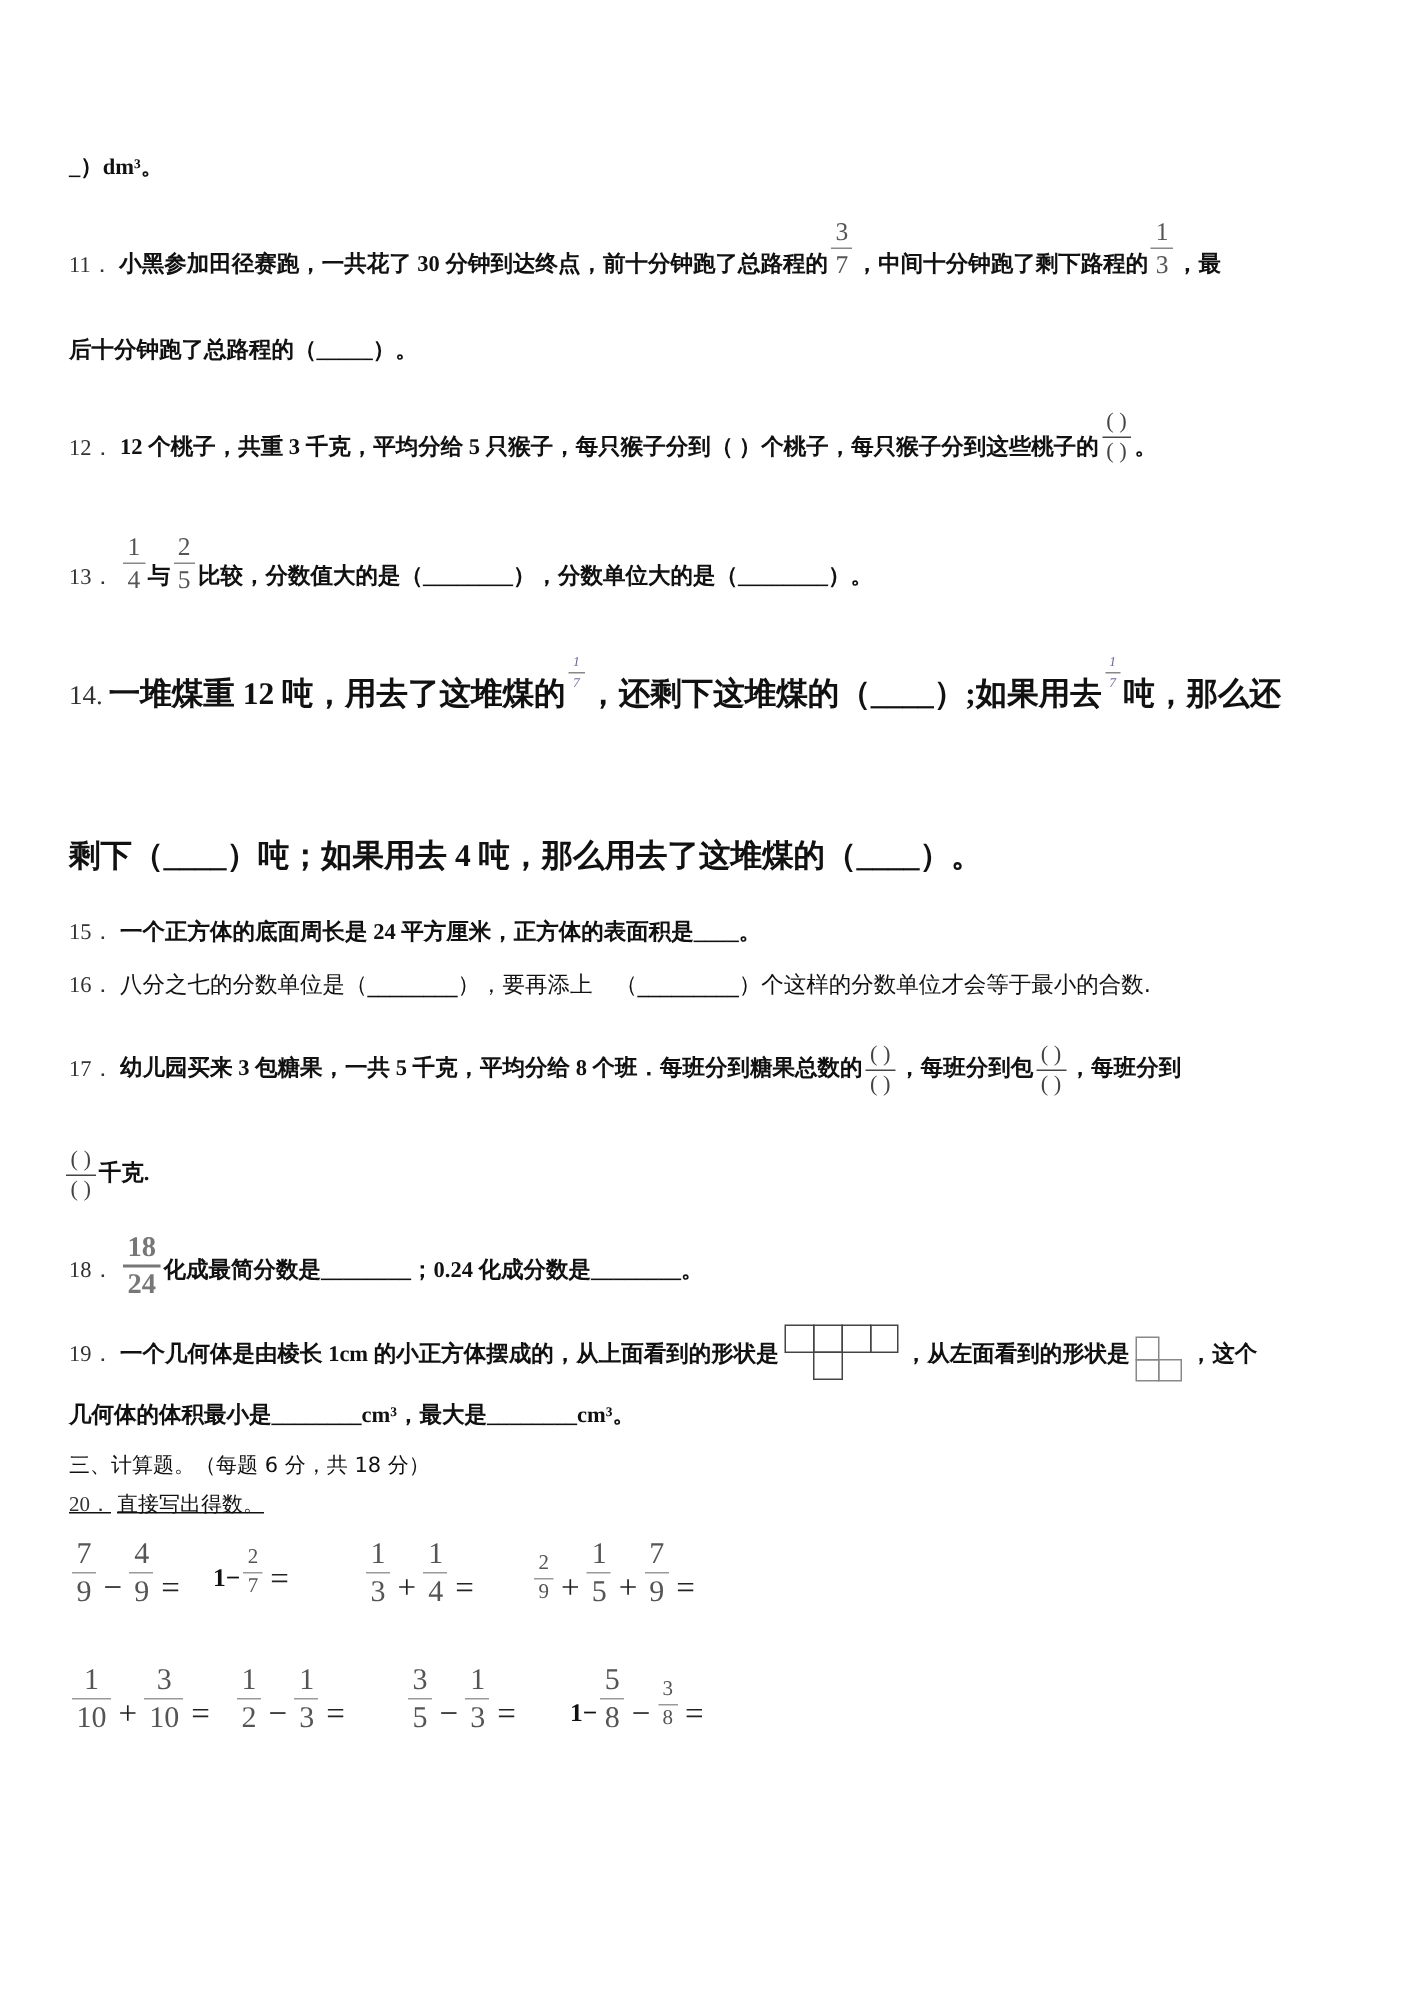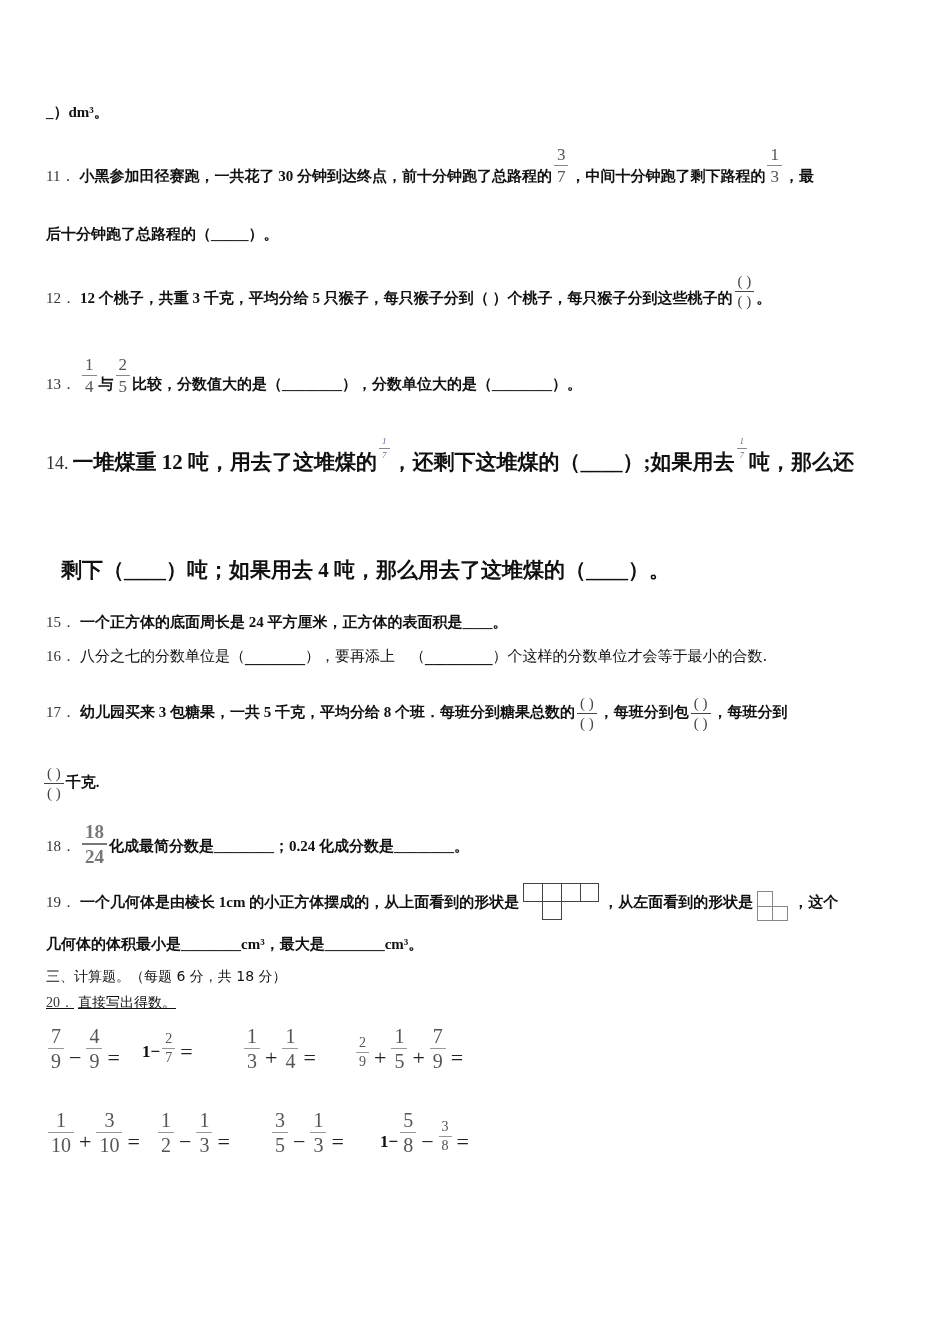--- a/index.html
+++ b/index.html
@@ -80,21 +80,21 @@
 
 <div class="line big" style="top:452px;">
   <span class="qnum">14.</span><span>一堆煤重 12 吨，用去了这堆煤的</span><span class="frac tiny">
       <span class="num">1</span>
       <span class="den">7</span>
     </span><span>，还剩下这堆煤的（____）;如果用去</span><span class="frac tiny">
       <span class="num">1</span>
       <span class="den">7</span>
     </span><span>吨，那么还</span>
 </div>
-<div class="line big" style="top:560px; left:61px;">
+<div class="line big" style="top:560px; left:46px;">
   <span>剩下（____）吨；如果用去 4 吨，那么用去了这堆煤的（____）。</span>
 </div>
 
 <div class="line" style="top:612px;">
   <span class="qnum">15．</span><span>一个正方体的底面周长是 24 平方厘米，正方体的表面积是____。</span>
 </div>
 
 <div class="line" style="top:646px; font-weight:normal; font-family:'DejaVu Sans', sans-serif; font-size:15px;">
   <span class="qnum">16．</span><span>八分之七的分数单位是（________），要再添上　（_________）个这样的分数单位才会等于最小的合数.</span>
 </div>

